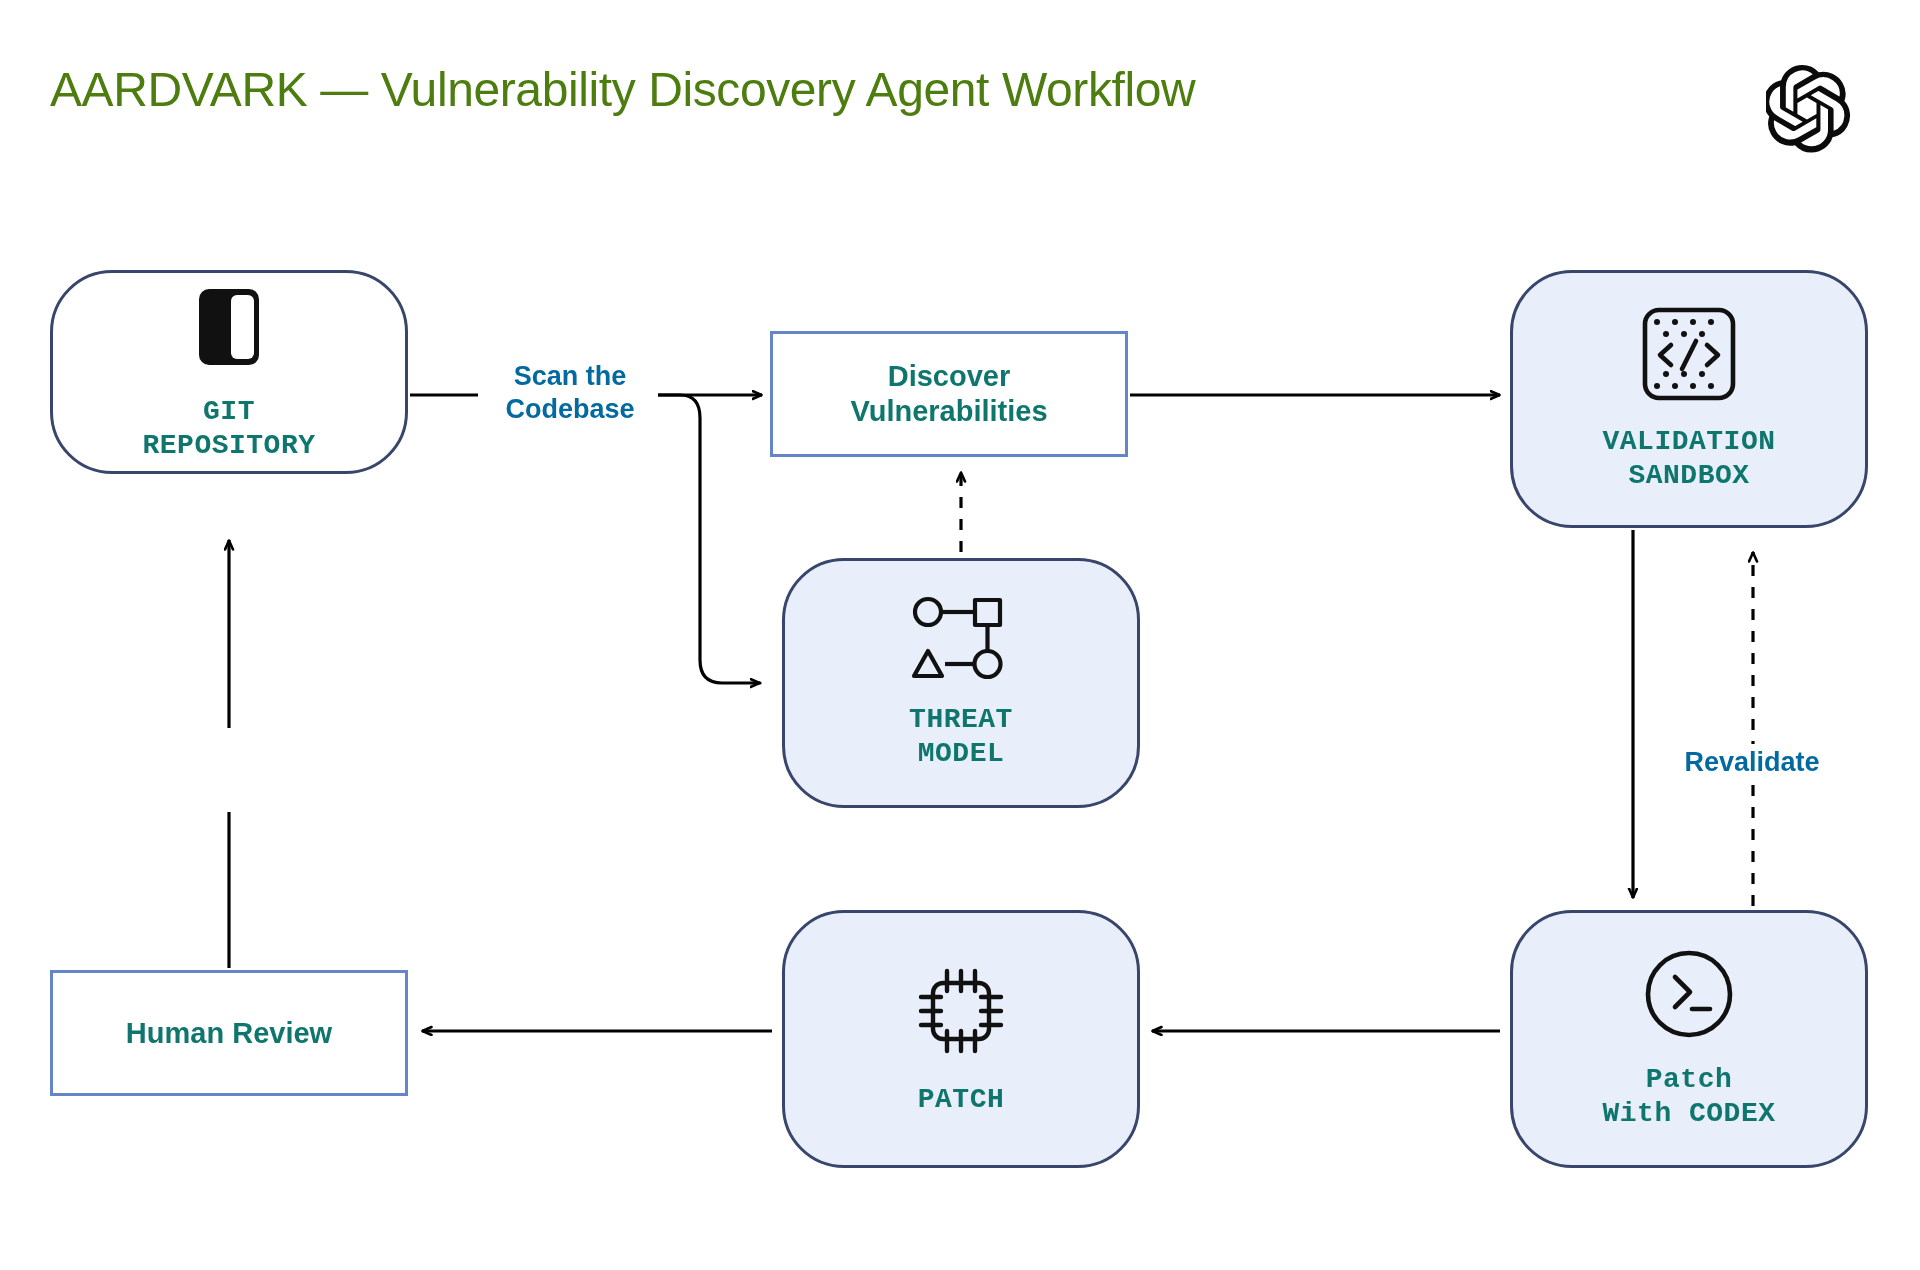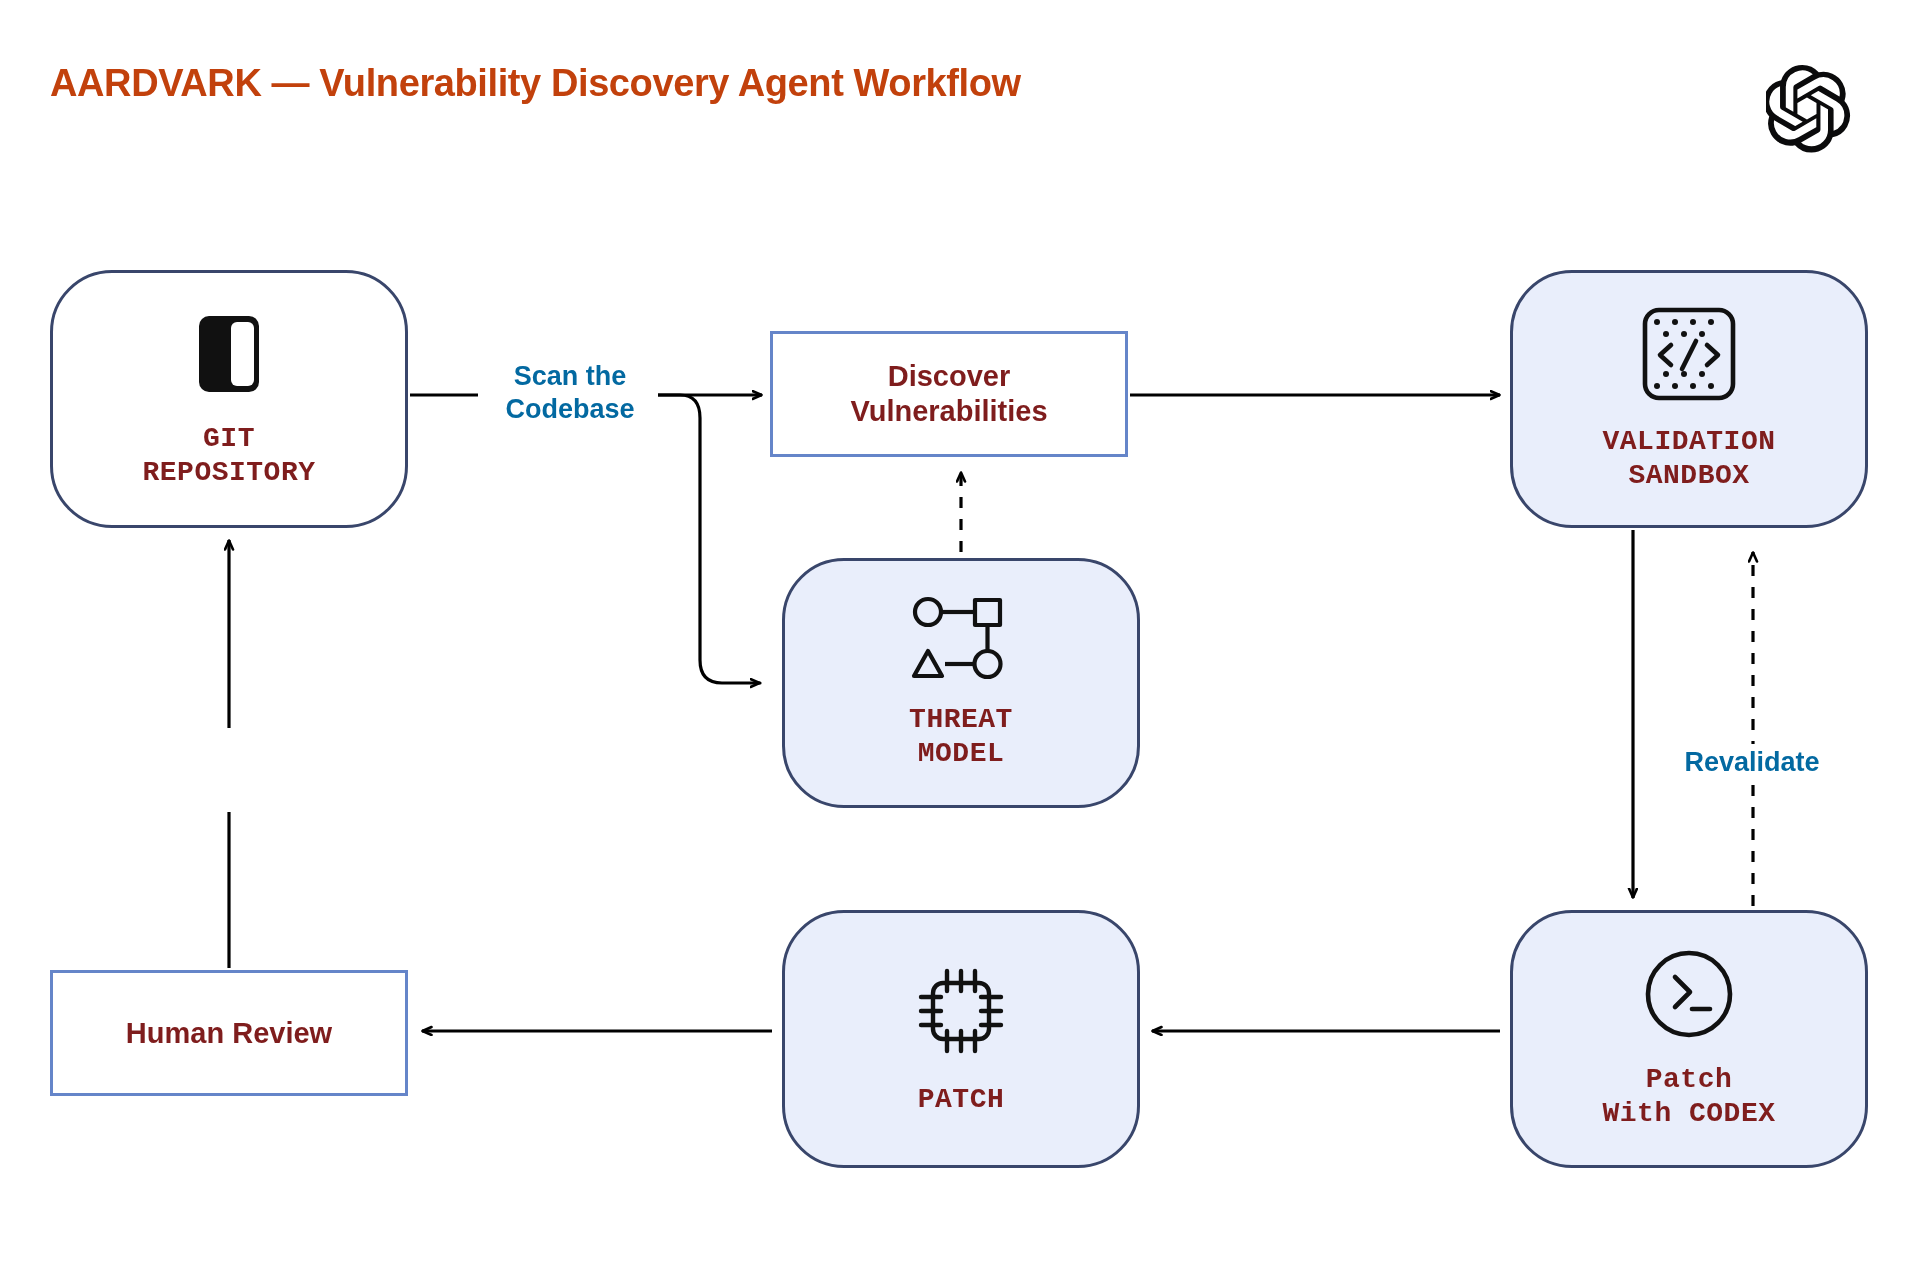--- a/index.html
+++ b/index.html
@@ -16,24 +16,24 @@
     height: 1270px;
     background: #ffffff;
     overflow: hidden;
   }
 
   
   #page-title {
     position: absolute;
     left: 50px;
     top: 62px;
-    font-size: 38px;
-    font-weight: 700;
+    font-size: 48px;
+    font-weight: 400;
     letter-spacing: -0.4px;
-    color: #c2410c;
+    color: #4d7c0f;
     white-space: nowrap;
   }
   #brand-logo {
     position: absolute;
     left: 1766px;
     top: 64px;
     width: 90px;
     height: 90px;
   }
 
@@ -71,21 +71,21 @@
   }
   .node-icon {
     display: block;
     margin-bottom: 18px;
   }
   .node-label {
     font-family: "Liberation Mono", "DejaVu Sans Mono", monospace;
     font-size: 28px;
     font-weight: 700;
     line-height: 1.2;
-    color: #7f1d1d;
+    color: #0f766e;
     text-align: center;
     letter-spacing: 0.5px;
     white-space: pre-line;
   }
   .node-label.sans {
     font-family: "Liberation Sans", sans-serif;
     font-size: 29px;
     font-weight: 600;
     letter-spacing: 0;
   }
@@ -98,21 +98,21 @@
     font-weight: 600;
     color: #0369a1;
     line-height: 1.22;
     text-align: center;
     white-space: pre-line;
     background: #ffffff;
     padding: 2px 8px;
   }
 
   
-  #node-git-repository      { left: 50px;   top: 270px;  width: 358px;  height: 258px; }
+  #node-git-repository      { left: 50px;   top: 270px;  width: 358px;  height: 204px; }
   #node-discover-vuln       { left: 770px;  top: 331px;  width: 358px;  height: 126px; }
   #node-threat-model        { left: 782px;  top: 558px;  width: 358px;  height: 250px; }
   #node-validation-sandbox  { left: 1510px; top: 270px;  width: 358px;  height: 258px; }
   #node-patch-codex         { left: 1510px; top: 910px;  width: 358px;  height: 258px; }
   #node-patch               { left: 782px;  top: 910px;  width: 358px;  height: 258px; }
   #node-human-review        { left: 50px;   top: 970px;  width: 358px;  height: 126px; align-items: center; }
 
   #label-scan-codebase { left: 482px; top: 358px; width: 160px; }
   #label-open-pr       { left: 148px; top: 742px; width: 170px; }
   #label-revalidate    { left: 1664px; top: 744px; width: 160px; }

